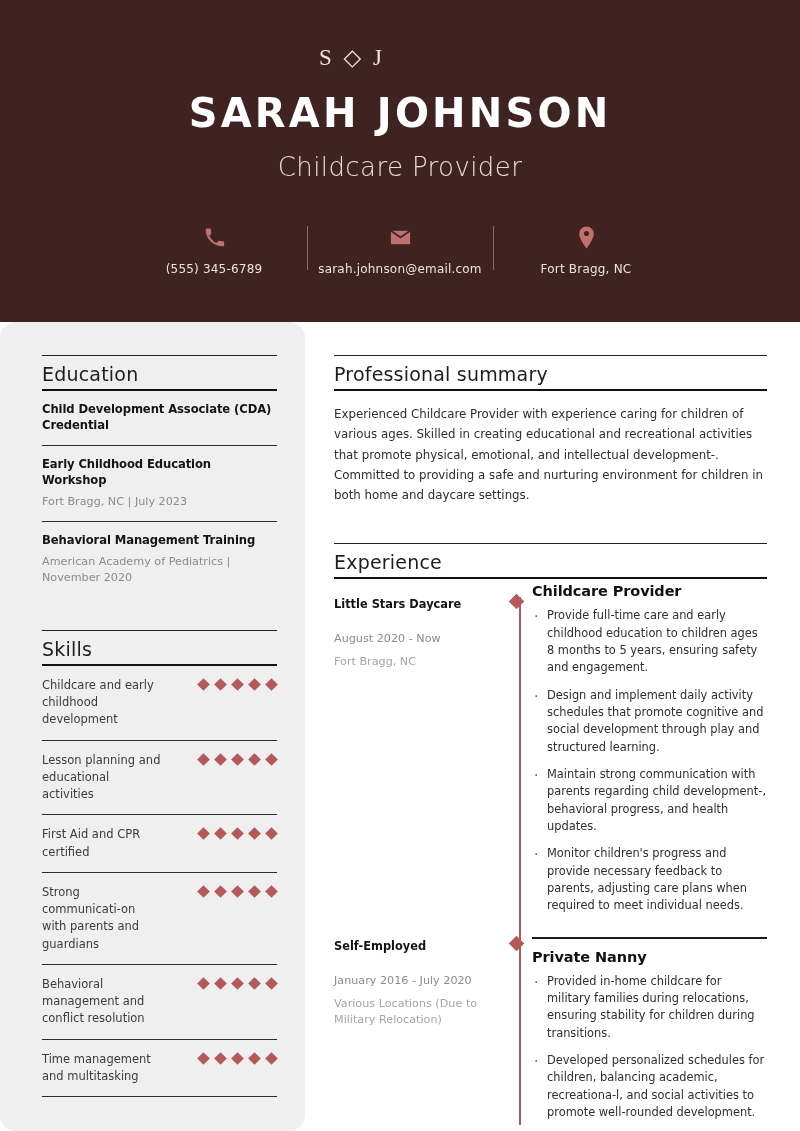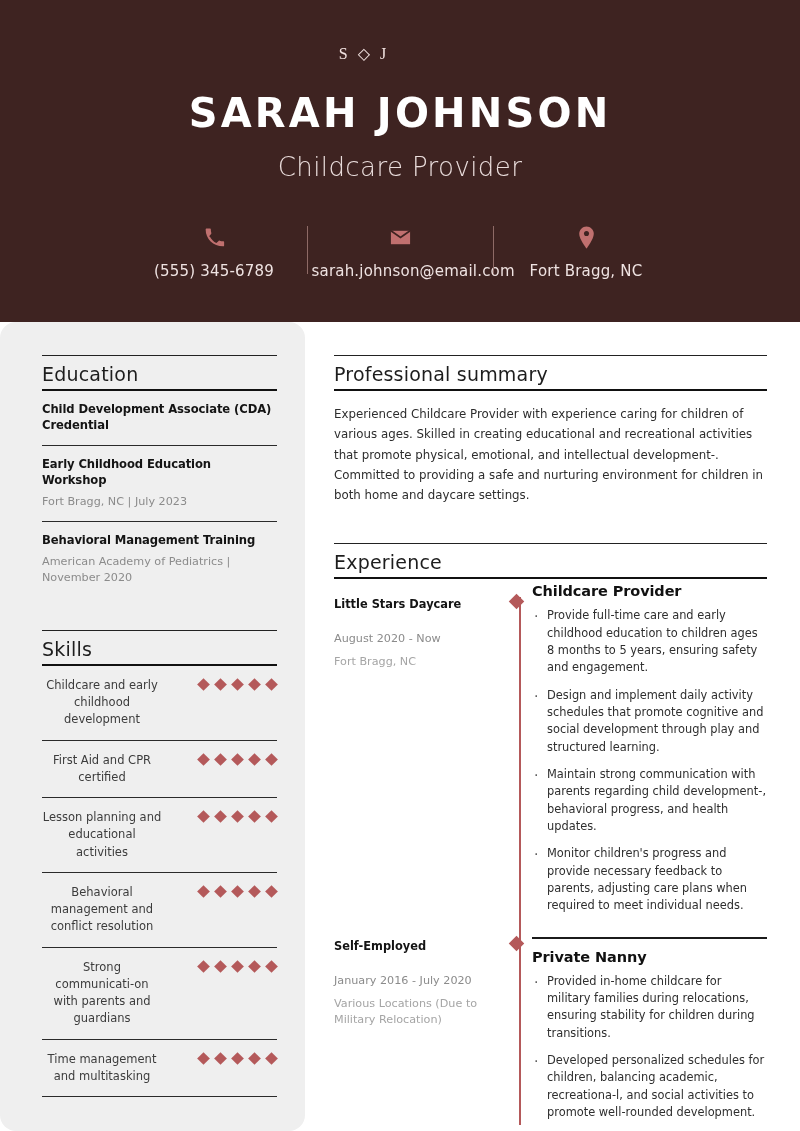--- a/index.html
+++ b/index.html
@@ -26,25 +26,25 @@
     left: 0;
     top: 0;
     width: 800px;
     height: 322px;
     background: #3E2321;
     box-sizing: border-box;
   }
   .monogram {
     position: absolute;
     top: 44px;
-    left: 16px;
+    left: 4px;
     width: 696px;
     text-align: center;
     color: #F2E3E1;
-    font-size: 16px;
+    font-size: 23px;
     letter-spacing: 3px;
     font-weight: 300;
     font-family: "Liberation Serif", serif;
   }
   .full-name {
     position: absolute;
     top: 90px;
     left: 0;
     width: 800px;
     text-align: center;
@@ -88,21 +88,21 @@
   .contact-icon {
     display: block;
     height: 26px;
     line-height: 26px;
     margin-bottom: 12px;
   }
   .contact-icon svg { vertical-align: middle; }
   .contact-text {
     display: block;
     color: #EFE3E2;
-    font-size: 15px;
+    font-size: 12px;
     letter-spacing: 0.2px;
   }
 
   
   .sidebar {
     position: absolute;
     left: 0;
     top: 322px;
     width: 305px;
     height: 809px;
@@ -143,21 +143,20 @@
     line-height: 1.45;
   }
 
   .skill-item {
     display: flex;
     align-items: flex-start;
     justify-content: space-between;
     padding: 11px 0 11px 0;
     border-bottom: 1.7px solid #2a2a2a;
     gap: 3px;
-    text-align: center;
   }
   .skill-name {
     font-size: 11.5px;
     color: #3c3c3c;
     line-height: 1.5;
     max-width: 120px;
   }
   .skill-dots {
     display: flex;
     gap: 6px;
@@ -355,51 +354,51 @@
         <div class="skill-name">Childcare and early childhood development</div>
         <div class="skill-dots">
             <span class="dot"></span>
             <span class="dot"></span>
             <span class="dot"></span>
             <span class="dot"></span>
             <span class="dot"></span>
           </div>
       </div>
       <div class="skill-item">
+        <div class="skill-name">Lesson planning and educational activities</div>
+        <div class="skill-dots">
+            <span class="dot"></span>
+            <span class="dot"></span>
+            <span class="dot"></span>
+            <span class="dot"></span>
+            <span class="dot"></span>
+          </div>
+      </div>
+      <div class="skill-item">
         <div class="skill-name">First Aid and CPR certified</div>
         <div class="skill-dots">
             <span class="dot"></span>
             <span class="dot"></span>
             <span class="dot"></span>
             <span class="dot"></span>
             <span class="dot"></span>
           </div>
       </div>
       <div class="skill-item">
-        <div class="skill-name">Lesson planning and educational activities</div>
+        <div class="skill-name">Strong communicati-on with parents and guardians</div>
         <div class="skill-dots">
             <span class="dot"></span>
             <span class="dot"></span>
             <span class="dot"></span>
             <span class="dot"></span>
             <span class="dot"></span>
           </div>
       </div>
       <div class="skill-item">
         <div class="skill-name">Behavioral management and conflict resolution</div>
-        <div class="skill-dots">
-            <span class="dot"></span>
-            <span class="dot"></span>
-            <span class="dot"></span>
-            <span class="dot"></span>
-            <span class="dot"></span>
-          </div>
-      </div>
-      <div class="skill-item">
-        <div class="skill-name">Strong communicati-on with parents and guardians</div>
         <div class="skill-dots">
             <span class="dot"></span>
             <span class="dot"></span>
             <span class="dot"></span>
             <span class="dot"></span>
             <span class="dot"></span>
           </div>
       </div>
       <div class="skill-item">
         <div class="skill-name">Time management and multitasking</div>

